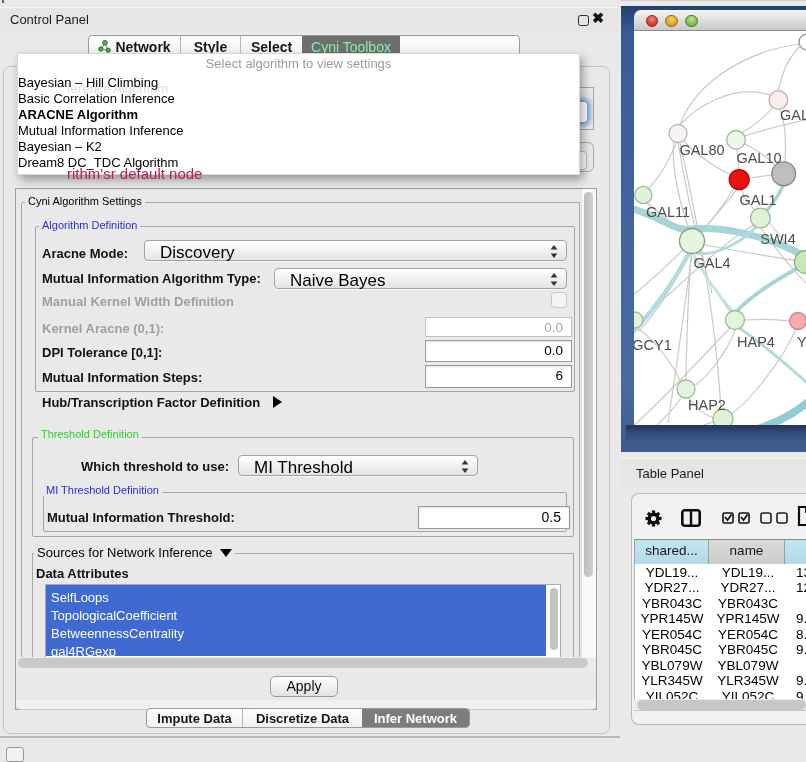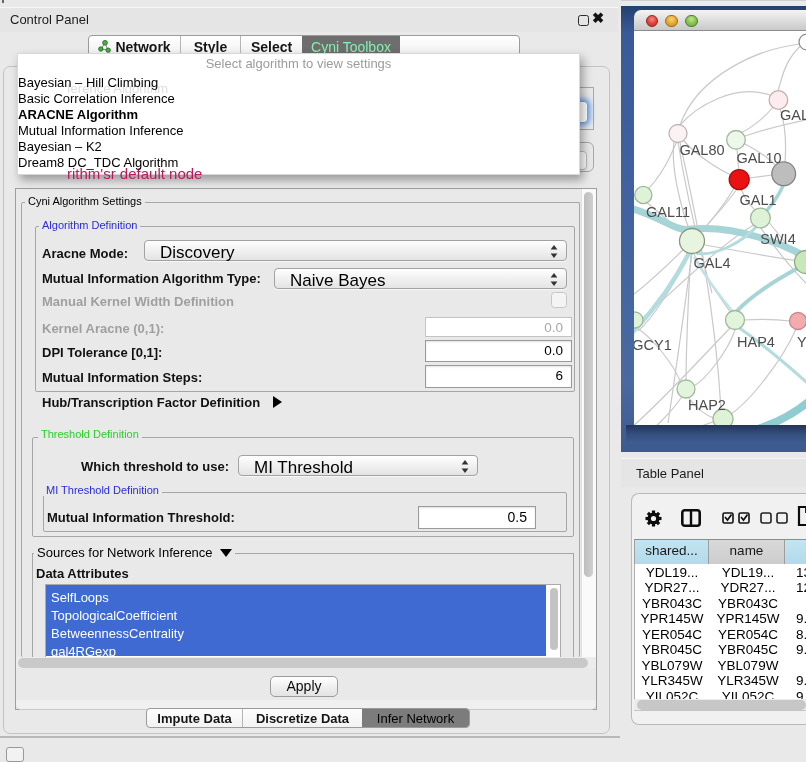--- a/index.html
+++ b/index.html
@@ -104,21 +104,21 @@
 <svg class="spin" width="8" height="13" viewBox="0 0 8 13">
         <path d="M4,0 L7.4,4.6 L0.6,4.6 Z" fill="#333"></path>
         <path d="M4,13 L7.4,8.4 L0.6,8.4 Z" fill="#333"></path>
       </svg>
     </div>
 
 <div class="gbox" style="left:43px;top:492px;width:524px;height:40px"></div>
 <div class="gtitle" style="left:43px;top:484px;color:#2b2be0">MI Threshold Definition</div>
 
 <div class="lbl abs" style="left:47px;top:510px">Mutual Information Threshold:</div>
-<div class="field" style="left:418px;top:506px;width:118px;height:23px;font-size:14px">0.5</div>
+<div class="field" style="left:418px;top:506px;width:152px;height:23px;font-size:14px">0.5</div>
 
 <div class="abs" style="left:32px;top:553px;width:542px;height:104px;border:1px solid #a6a6a6;border-bottom:none"></div>
 <div class="gtitle" style="left:34px;top:545px;color:#000;font-size:13px">Sources for Network Inference <span style="display:inline-block;width:0;height:0;border-top:8px solid #000;border-left:6.5px solid transparent;border-right:6.5px solid transparent;margin-left:4px"></span></div>
 <div class="lbl abs" style="left:36px;top:566px;font-size:13px">Data Attributes</div>
 
 <div class="abs" style="left:45px;top:584px;width:516px;height:73px;background:#fff;border:1px solid #aaa;border-bottom:none"></div>
 <div class="abs" style="left:46px;top:585px;width:500px;height:71px;background:#3e6ad2"></div>
 <div class="abs" style="left:51px;top:589px;font-size:13px;color:#fff;line-height:18px">SelfLoops<br>TopologicalCoefficient<br>BetweennessCentrality<br>gal4RGexp</div>
 <div class="abs" style="left:550px;top:588px;width:8px;height:62px;background:#c3c3c3;border-radius:4px"></div>
 
@@ -126,21 +126,21 @@
 <div class="abs" style="left:584px;top:192px;width:9px;height:385px;background:linear-gradient(90deg,#bdbdbd,#cfcfcf);border-radius:4.5px"></div>
 <div class="abs" style="left:16px;top:657px;width:580px;height:11px;background:#ececec"></div>
 <div class="abs" style="left:18px;top:657.5px;width:570px;height:10px;background:#c9c9c9;border-radius:5px"></div>
 
 <div class="abs" style="left:16px;top:700px;width:580px;height:10px;background:#f0f0f0;border-bottom:1px solid #c9c9c9;border-radius:0 0 5px 5px"></div>
 <div class="abs" style="left:270px;top:676px;width:68px;height:21px;border:1px solid #9c9c9c;border-radius:5px;background:linear-gradient(#ffffff,#ededed 60%,#e2e2e2);text-align:center;font-size:14px;color:#0c0c0c;padding-top:1px">Apply</div>
 
 <div class="abs" style="left:146px;top:708px;width:324px;height:20px;border:1px solid #9b9b9b;border-radius:4px;background:linear-gradient(#fdfdfd,#f2f2f2);display:flex;font-size:13px;font-weight:bold;color:#161616;overflow:hidden;align-items:stretch">
 <div style="width:96px;display:flex;align-items:center;justify-content:center;border-right:1px solid #b5b5b5">Impute Data</div>
 <div style="width:119px;display:flex;align-items:center;justify-content:center">Discretize Data</div>
-<div style="flex:1;display:flex;align-items:center;justify-content:center;background:#7c7c7c;color:#000000;font-weight:normal">Infer Network</div>
+<div style="flex:1;display:flex;align-items:center;justify-content:center;background:#7c7c7c;color:#ffffff;font-weight:bold">Infer Network</div>
 </div>
 <div class="abs" style="left:0;top:736px;width:620px;height:1.5px;background:#b8b8b8"></div>
 <div class="abs" style="left:6px;top:747px;width:18px;height:15px;background:#f2f2f2;border:1px solid #999;border-radius:3px"></div>
 </div>
 
 <div id="popup">
 <div class="abs" style="left:17px;top:53px;width:563px;height:122px;background:#fff;border:1px solid #d8d8d8;box-shadow:3px 5px 9px rgba(0,0,0,0.35)"></div>
 <div class="abs" style="left:17px;top:56px;width:563px;text-align:center;font-size:13px;color:#9b9b9b">Select algorithm to view settings</div>
 <div class="abs" style="left:67px;top:81px;font-size:13px;color:#dedede">ference Algorithm</div>
 <div class="abs" style="left:67px;top:165px;font-size:15px;color:#be185d">rithm'sr default node</div>

